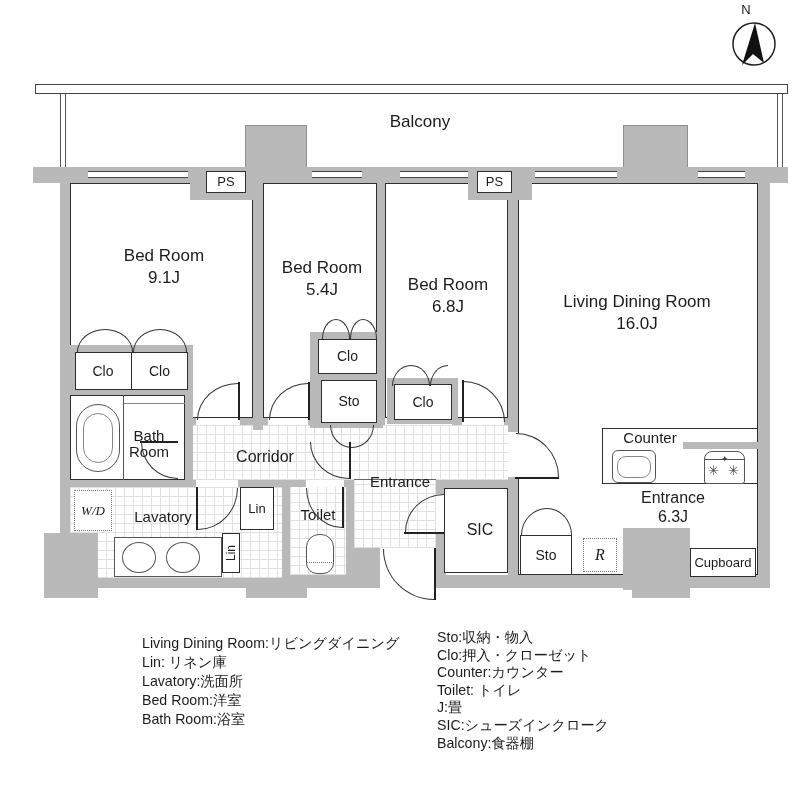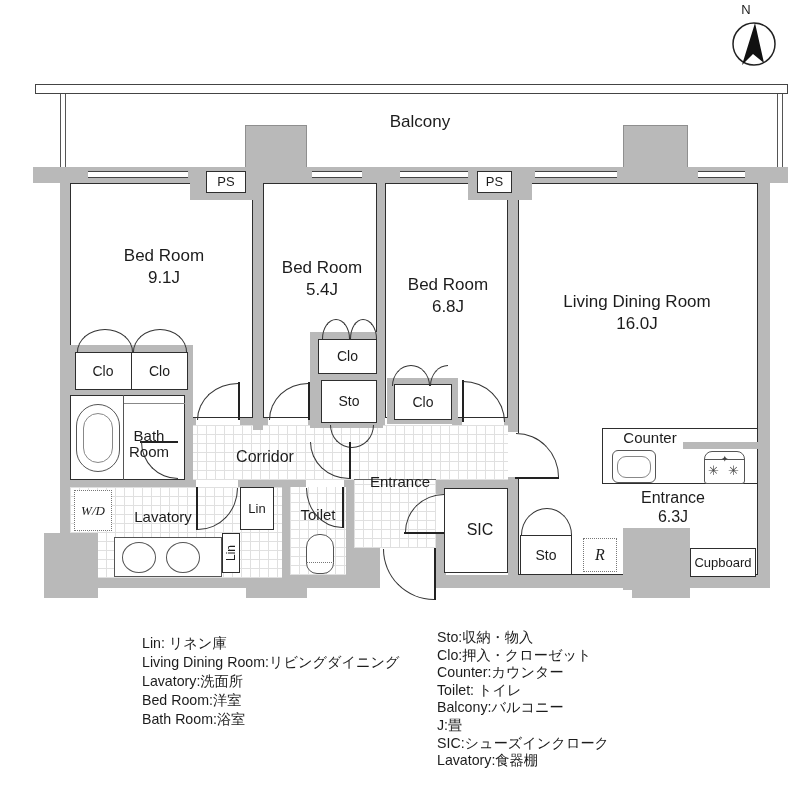--- a/index.html
+++ b/index.html
@@ -216,30 +216,29 @@
   <div class="arc tr" style="left:547px;top:508px;width:25px;height:27px;"></div>
 
   <div class="t t17" style="left:64px;top:246px;width:200px;">Bed Room</div>
   <div class="t t17" style="left:64px;top:268px;width:200px;">9.1J</div>
   <div class="t t17" style="left:242px;top:258px;width:160px;">Bed Room</div>
   <div class="t t17" style="left:242px;top:280px;width:160px;">5.4J</div>
   <div class="t t17" style="left:368px;top:275px;width:160px;">Bed Room</div>
   <div class="t t17" style="left:368px;top:297px;width:160px;">6.8J</div>
 
   <div class="legend lg-l" style="left:142px;top:634px;width:300px;">
+    <div>Living Dining Room:リビングダイニング</div>
     <div>Lin: リネン庫</div>
-    <div>Living Dining Room:リビングダイニング</div>
     <div>Lavatory:洗面所</div>
     <div>Bed Room:洋室</div>
     <div>Bath Room:浴室</div>
   </div>
   <div class="legend lg-r" style="left:437px;top:629px;width:260px;">
     <div>Sto:収納・物入</div>
     <div>Clo:押入・クローゼット</div>
     <div>Counter:カウンター</div>
     <div>Toilet: トイレ</div>
-    <div>Balcony:バルコニー</div>
     <div>J:畳</div>
     <div>SIC:シューズインクローク</div>
-    <div>Lavatory:食器棚</div>
+    <div>Balcony:食器棚</div>
   </div>
 
 </div>
 
 </body></html>

